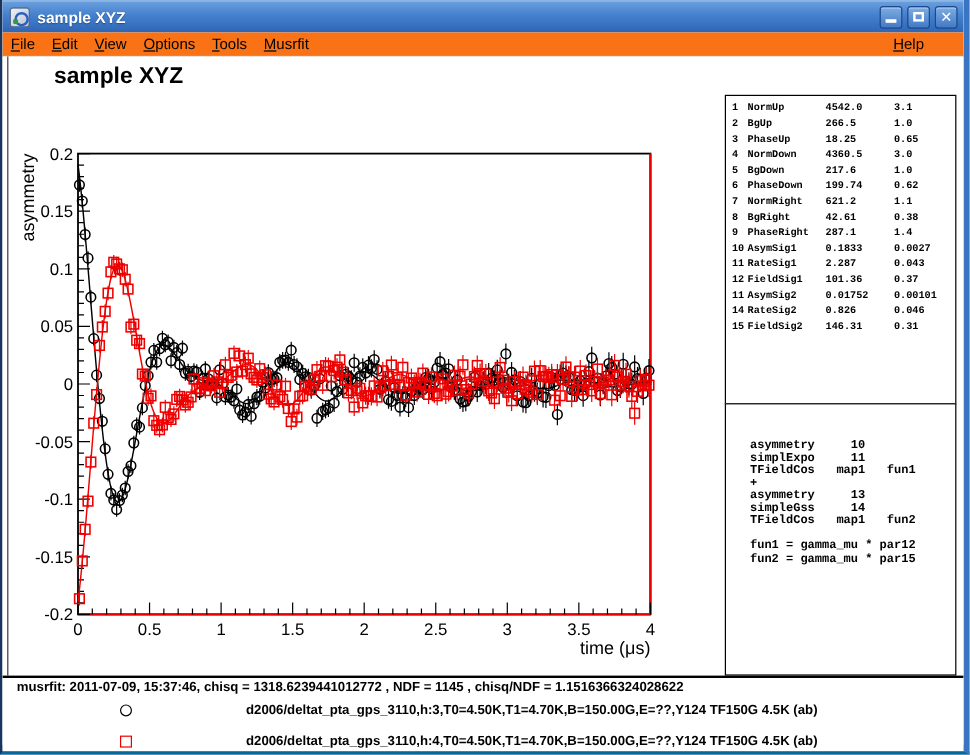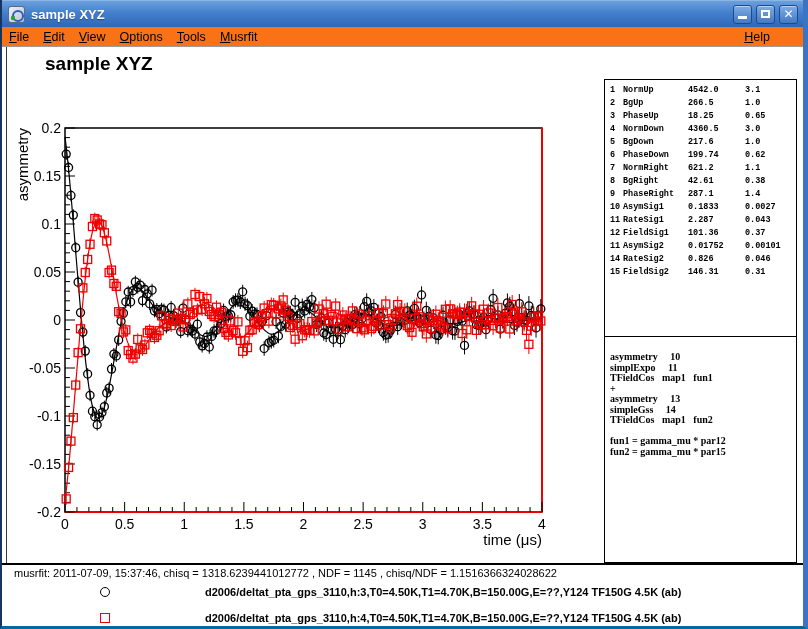--- a/index.html
+++ b/index.html
@@ -33,24 +33,24 @@
   .inner-edge-left{position:absolute;left:4px;top:0;width:1px;height:516px;background:#3a3a3a;}
   .plot-title{position:absolute;left:43px;top:6px;font-size:19px;font-weight:bold;color:#000;}
   .plot-svg{position:absolute;left:0;top:0;}
   svg text{font-family:"Liberation Sans",sans-serif;fill:#000;}
   .panel{position:absolute;box-sizing:border-box;border:1px solid #000;background:#fff;overflow:hidden;}
   .param-panel{left:602px;top:32px;width:193px;height:258px;padding-top:4px;}
   .param-row{display:flex;padding-left:5px;line-height:13px;font-family:"Liberation Mono",monospace;
     font-weight:bold;font-size:8.5px;white-space:pre;}
   .p-num{width:13px;} .p-name{width:65px;} .p-val{width:57px;} .p-err{flex:1;}
   .theory-panel{left:602px;top:289px;width:193px;height:227px;}
-  .theory-text{margin:0;padding:15px 0 0 5px;font-family:Liberation Serif, serif;font-weight:bold;
+  .theory-text{margin:15px;padding:15px 0 0 5px;font-family:Liberation Mono, monospace;font-weight:bold;
     font-size:10px;line-height:10.5px;color:#000;}
   .separator{position:absolute;left:0;top:516px;width:801px;height:2px;background:#000;}
-  .status-line{position:absolute;left:12px;top:520px;font-size:11px;font-weight:normal;color:#000;white-space:pre;}
+  .status-line{position:absolute;left:12px;top:520px;font-size:11px;font-weight:bold;color:#000;white-space:pre;}
   .legend-row{position:absolute;left:0;width:801px;height:16px;line-height:16px;}
   .legend-row.r1{top:537px;} .legend-row.r2{top:563px;}
   .legend-marker{position:absolute;left:98px;top:3px;width:8px;height:8px;box-sizing:content-box;}
   .legend-marker.circle{border:1.5px solid #000;border-radius:50%;}
   .legend-marker.square{border:1.5px solid #ee0000;}
   .legend-label{position:absolute;left:203px;top:0;font-size:11px;font-weight:bold;color:#000;white-space:pre;}
 </style>
 </head>
 <body>
 

